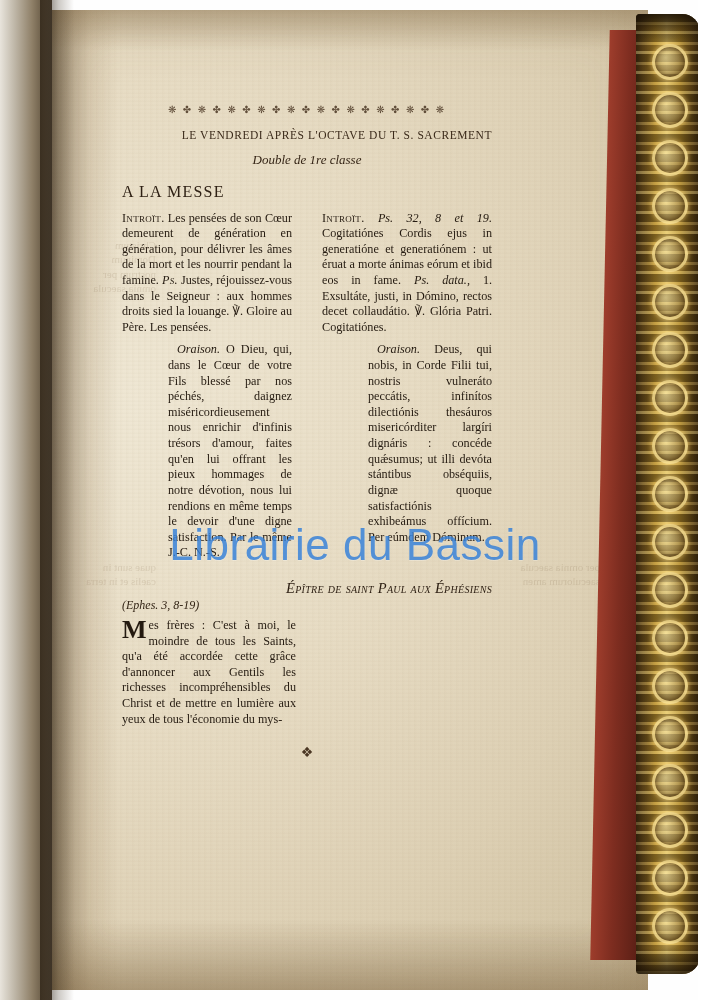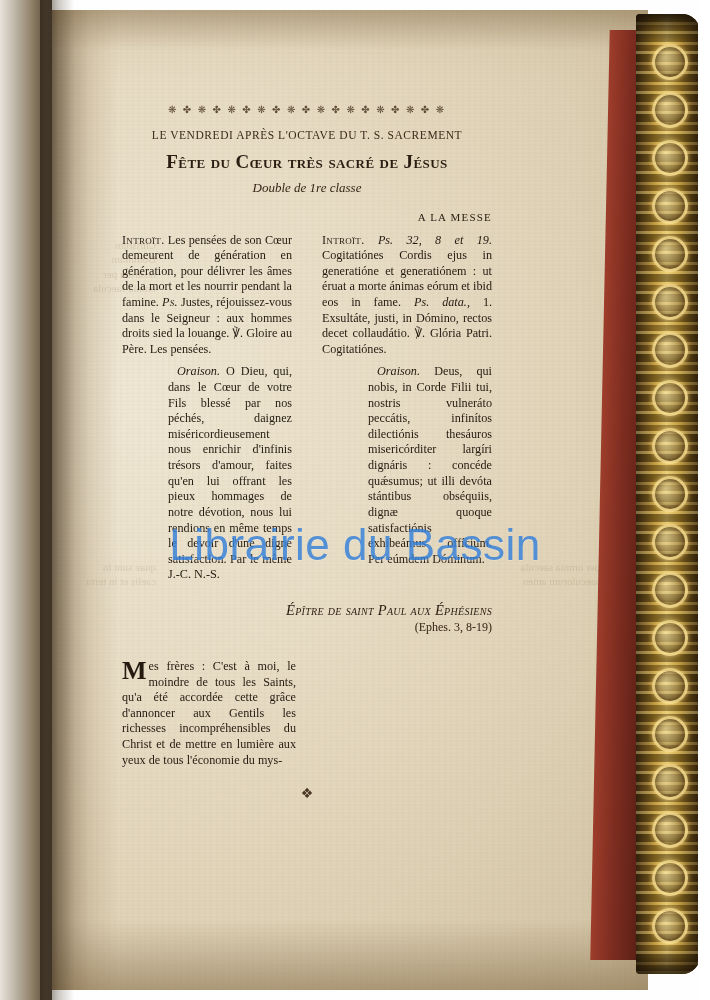--- a/index.html
+++ b/index.html
@@ -139,21 +139,21 @@
   .orn-rule {
     font-size: 10px;
     letter-spacing: 2px;
     color: #4a3623;
     text-align: center;
     margin-bottom: 14px;
     opacity: .85;
   }
 
   .running-title {
-    text-align: center;
+    text-align: right;
     font-size: 11.5px;
     letter-spacing: .55px;
     color: #3b2a1a;
     font-variant: small-caps;
     text-transform: uppercase;
     margin-bottom: 10px;
     white-space: nowrap;
   }
 
   .feast-title {
@@ -168,22 +168,22 @@
   }
   .rank-line, .rank-line2 {
     text-align: center;
     font-style: italic;
     font-size: 13px;
     color: #352516;
     line-height: 1.35;
   }
 
   .a-la-messe {
-    text-align: right;
-    font-size: 11px;
+    text-align: left;
+    font-size: 16px;
     letter-spacing: 1.2px;
     color: #2e2014;
     margin: 14px 0 10px 0;
     font-variant: small-caps;
   }
 
   .cols {
     display: flex;
     gap: 30px;
   }
@@ -207,24 +207,25 @@
     text-align: right;
     font-size: 14.5px;
     color: #2b1d11;
     margin: 12px 0 1px 0;
     font-variant: small-caps;
     letter-spacing: .3px;
     white-space: nowrap;
     font-style: italic;
   }
   .epistle-ref {
-    text-align: right;
+    text-align: left;
+    font-style: italic;
     font-size: 12px;
     color: #332415;
-    margin-bottom: 24px;
+    margin-bottom: 5px;
   }
 
   .dropcap::first-letter {
     float: left;
     font-size: 26px;
     line-height: 22px;
     padding-right: 2px;
     margin-top: 1px;
     font-weight: 700;
   }
@@ -309,21 +310,20 @@
     <div class="cover-bot-cap"></div>
   </div>
   <div class="outer-right"></div>
 
   <div class="text-area">
 
     <div class="orn-rule">❋ ✤ ❋ ✤ ❋ ✤ ❋ ✤ ❋ ✤ ❋ ✤ ❋ ✤ ❋ ✤ ❋ ✤ ❋</div>
 
     <div class="running-title">Le vendredi après l'octave du T. S. Sacrement</div>
 
-    <div class="feast-title">Fête du Cœur très sacré de Jésus</div>
 
     <div class="rank-line">Double de 1re classe</div>
 
     <div class="a-la-messe">A LA MESSE</div>
 
     <div class="cols">
 
       <div class="col">
         <p>
           <span class="sc">Introït.</span><span> Les pensées de son Cœur demeurent de génération en génération, pour délivrer les âmes de la mort et les nourrir pendant la famine.</span>

